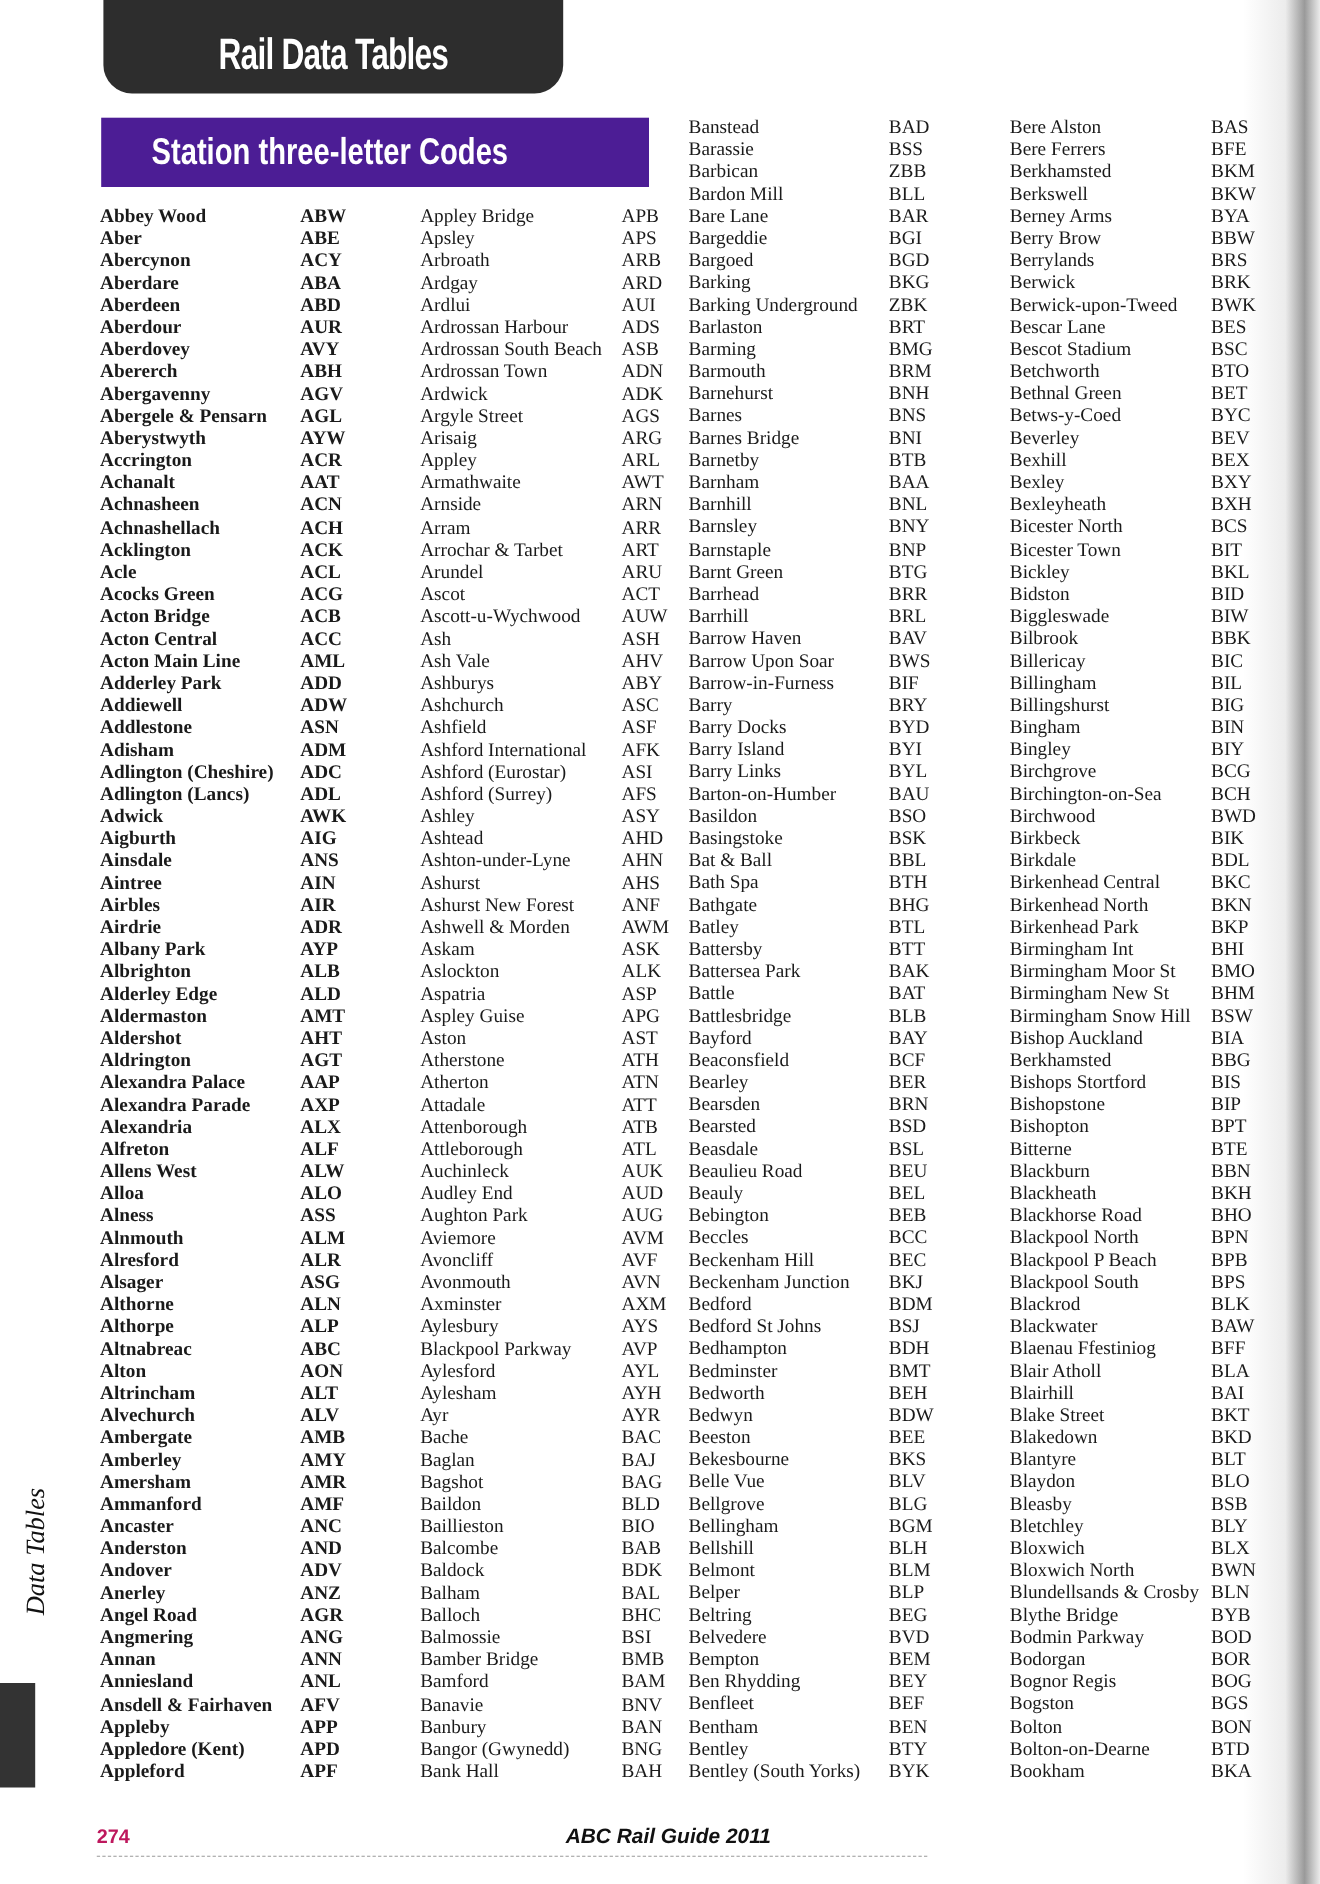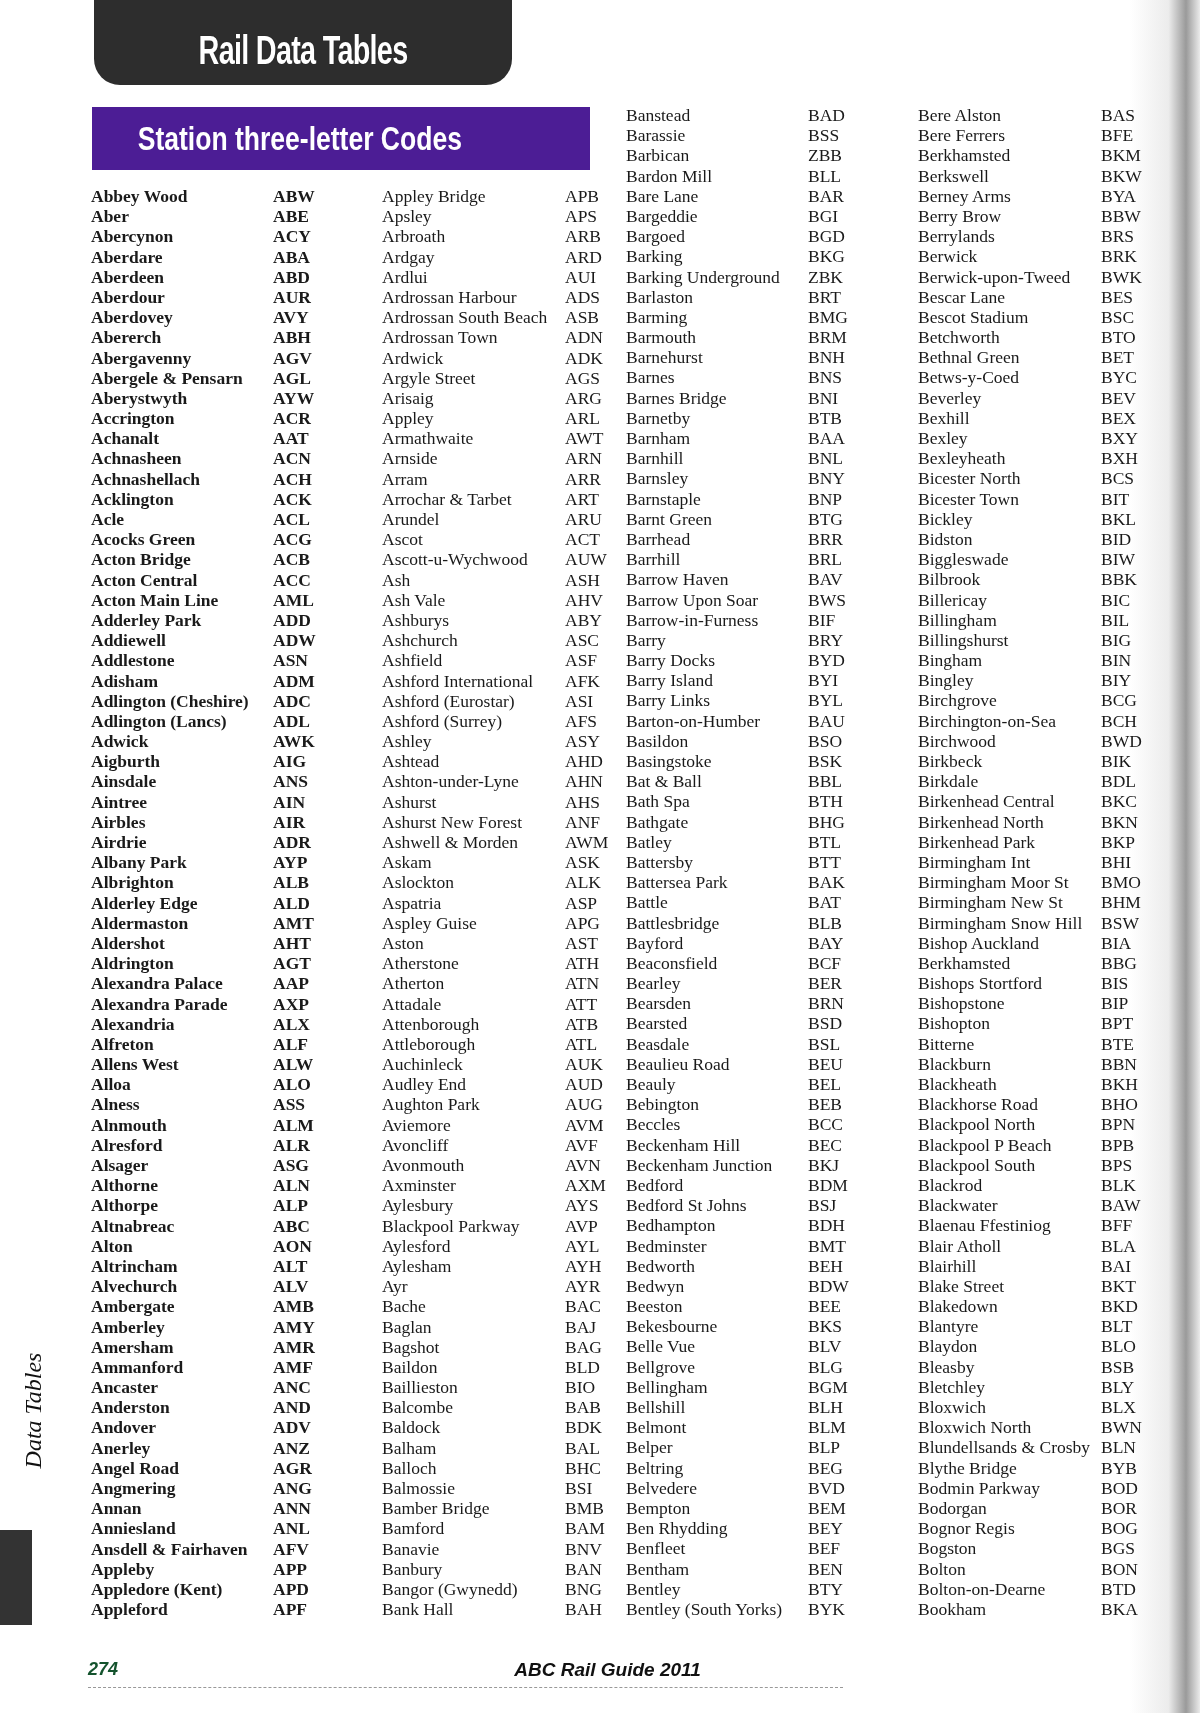--- a/index.html
+++ b/index.html
@@ -54,21 +54,21 @@
   }
   .side-tab-label span {
     transform: rotate(-90deg); white-space: nowrap; font-style: italic;
     font-size: 24px; font-family: "Liberation Serif", "DejaVu Serif", serif; color: #111;
   }
   .side-tab-block {
     position: absolute; left: 0; top: 1530px; width: 32px; height: 95px; background: #333;
   }
   .page-number {
     position: absolute; left: 88px; top: 1659px; font-family: "Liberation Sans", "DejaVu Sans", sans-serif;
-    font-weight: bold; font-size: 18px; color: #14532d; font-style: italic;
+    font-weight: bold; font-size: 18px; color: #be185d;
   }
   .footer-title {
     position: absolute; left: 0; width: 1195px; top: 1659px; text-align: center;
     font-family: "Liberation Sans", "DejaVu Sans", sans-serif; font-weight: bold; font-style: italic;
     font-size: 19px; color: #111;
     padding-left: 20px; box-sizing: border-box;
   }
   .footer-rule {
     position: absolute; left: 88px; top: 1687px; width: 755px; border-top: 1px dashed #999;
   }

